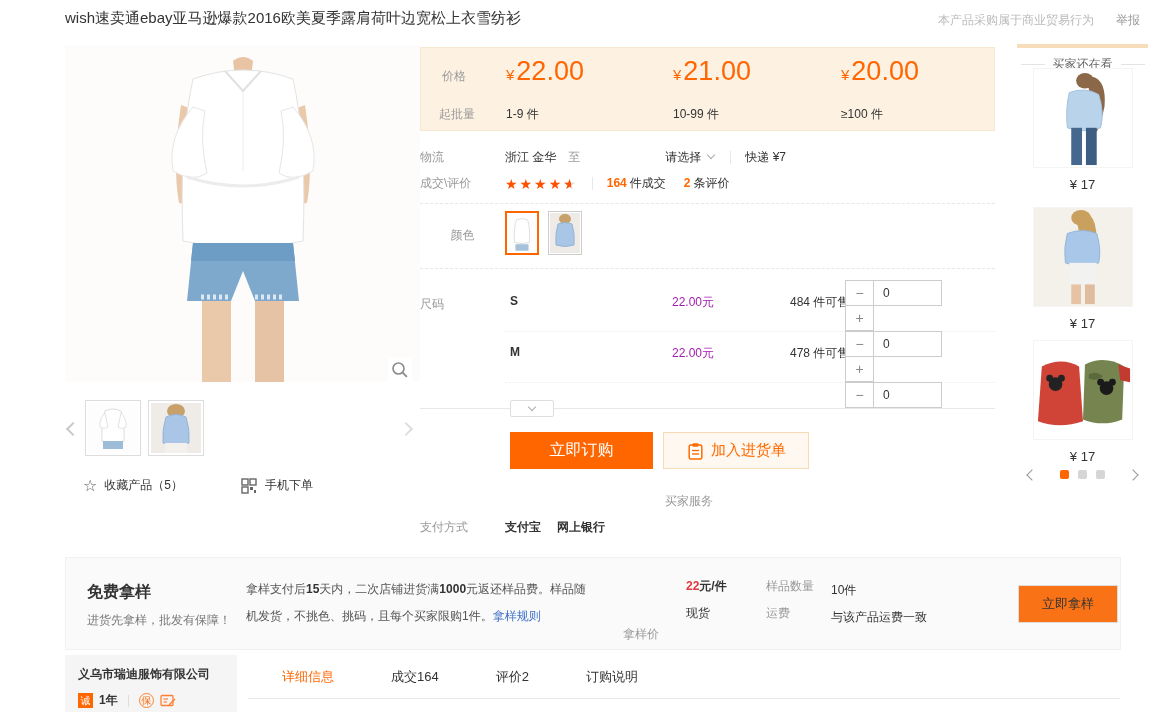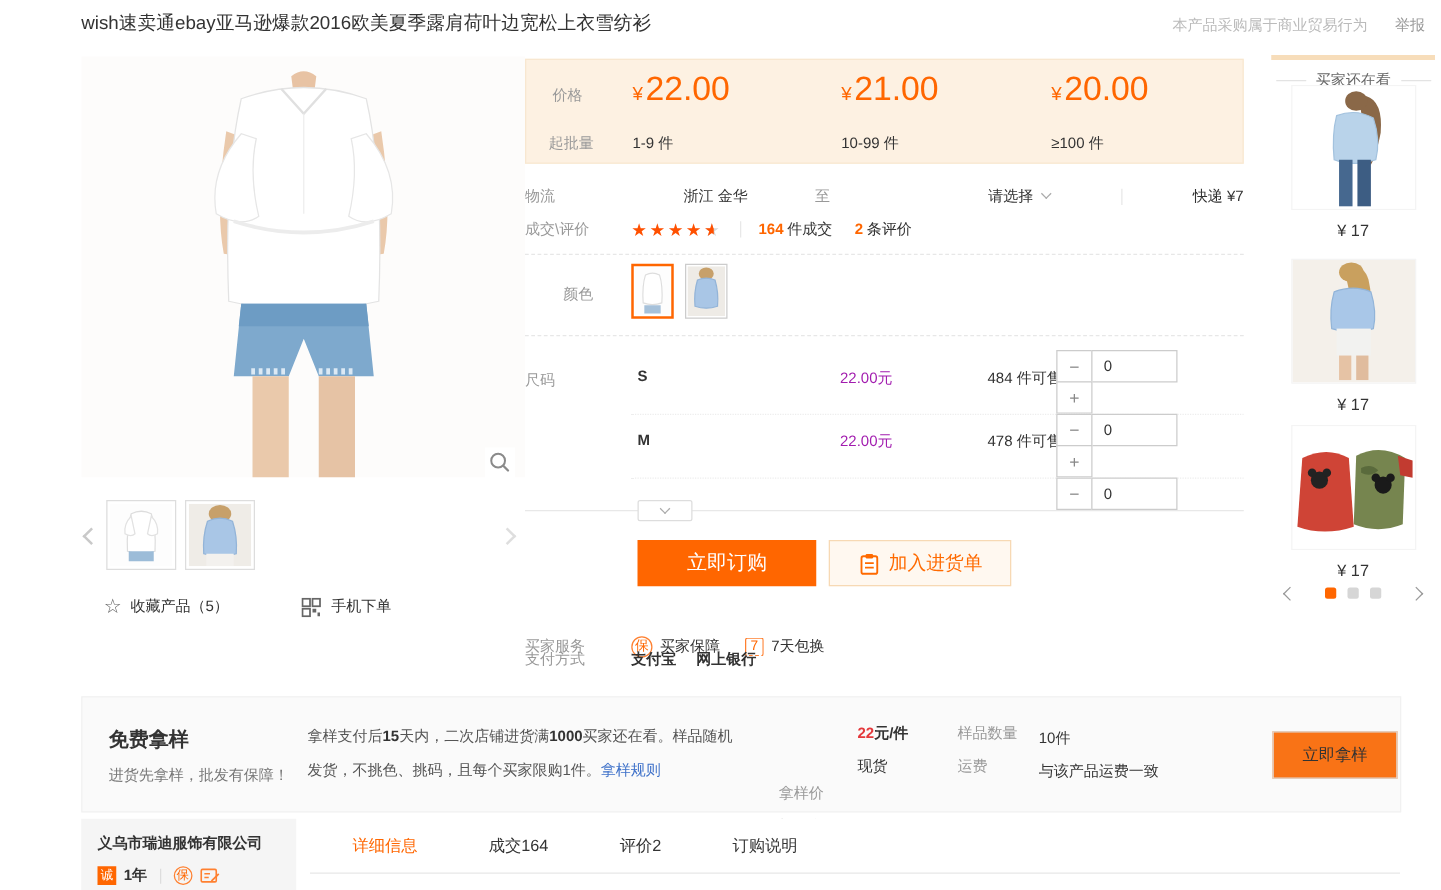--- a/index.html
+++ b/index.html
@@ -33,21 +33,21 @@
   .price-box .lbl-price { position:absolute; left:21px; top:20px; }
   .price-box .lbl-moq { position:absolute; left:18px; top:58px;text-align:right; }
   .tier { position:absolute; top:8px; }
   .tier .cur { color:#ff6600; font-size:15px; margin-right:2px; }
   .tier .amt { color:#ff6600; font-size:27px; }
   .tier .moq { position:absolute; top:50px; left:0; color:#333; white-space:nowrap; }
   .tier0 { left:85px; } .tier1 { left:252px; } .tier2 { left:420px; }
 
   .d-row { position:absolute; left:0; width:575px; display:flex; align-items:center; }
   .d-row .lbl { width:85px; flex:0 0 85px; }
-  .row-logistics { top:104px;justify-content:space-between; }
+  .row-logistics { top:104px; }
   .row-deals { top:130px; }
   .caret { display:inline-block; width:6px; height:6px; border-right:1px solid #aaa; border-bottom:1px solid #aaa; transform:rotate(45deg); margin:0 2px 3px 7px; }
   .vsep { display:inline-block; width:1px; height:13px; background:#e8e8e8; margin:0 14px; vertical-align:middle; }
   .dd { cursor:pointer; color:#333; }
   .stars { letter-spacing:2px; font-size:14px; line-height:1; }
   .stars .full { color:#ff5000; }
   .half-wrap { position:relative; display:inline-block; }
   .half-gray { color:#d8d8d8; }
   .half-orange { position:absolute; left:0; top:0; width:55%; overflow:hidden; color:#ff5000; }
   .cnt { color:#ff6600; font-weight:bold; margin-right:3px; }
@@ -74,21 +74,21 @@
   .qty-input { position:absolute; left:28px; top:0; width:69px; height:26px; border:1px solid #ccc; font-size:12px; color:#333; padding-left:9px; font-family:inherit; }
   .size-sep { position:absolute; left:85px; width:490px; border-top:1px dotted #ededed; }
 
   .solid-div { position:absolute; left:0; top:363px; width:575px; border-top:1px solid #e8e8e8; }
   .expand-btn { position:absolute; left:90px; top:355px; width:44px; height:17px; background:#fff; border:1px solid #ddd; border-radius:2px; display:flex; align-items:center; justify-content:center; cursor:pointer; z-index:2; }
   .expand-btn .car { width:6px; height:6px; border-right:1px solid #aaa; border-bottom:1px solid #aaa; transform:rotate(45deg); margin-top:-3px; }
 
   .btn-order { position:absolute; left:90px; top:387px; width:143px; height:37px; background:#ff6600; color:#fff; font-size:16px; border:none; cursor:pointer; font-family:inherit; }
   .btn-cart { position:absolute; left:243px; top:387px; width:146px; height:37px; background:#fff8f0; color:#ff6a00; font-size:15px; border:1px solid #f7d9b4; cursor:pointer; display:flex; align-items:center; justify-content:center; gap:7px; font-family:inherit; }
 
-  .row-services { top:464px; }
+  .row-services { top:448px;flex-direction:column; }
   .row-payment { top:474px; }
   .svc { display:flex; align-items:center; gap:6px; margin-right:20px; cursor:pointer; color:#333; }
   .badge-bao { display:inline-block; width:17px; height:17px; border:1px solid #ff8030; border-radius:50%; color:#ff6600; font-size:11px; line-height:15px; text-align:center; }
   .badge-7 { display:inline-block; width:15px; height:15px; border:1px solid #ff8030; border-radius:2px; color:#ff6600; font-size:11px; line-height:13px; text-align:center; border-bottom-style:dashed; }
   .pay-m { color:#333; font-weight:bold; margin-right:16px; }
 
   
   .sidebar { position:absolute; left:1012px; top:44px; width:141px; height:500px; }
   .side-strip { position:absolute; left:5px; top:0; width:131px; height:4px; background:#f7ddba; }
   .side-title { position:absolute; left:0; top:12px; width:141px; display:flex; align-items:center; justify-content:center; gap:8px; font-size:12px; color:#666; }
@@ -398,21 +398,21 @@
       <span class="dot"></span>
       <span class="gap"></span>
       <span class="pag-chev pag-right"></span>
     </div>
   </aside>
 
   <section class="sample">
     <div class="smp-title">免费拿样</div>
     <div class="smp-sub">进货先拿样，批发有保障！</div>
     <div class="smp-desc">
-      <span>拿样支付后</span><b>15</b><span>天内，二次店铺进货满</span><b>1000</b><span>买家还在看。样品</span><span>随机发货，不挑色、挑码，且每个买家限购1件。</span><span class="smp-link">拿样规则</span>
+      <span>拿样支付后</span><b>15</b><span>天内，二次店铺进货满</span><b>1000</b><span>元返还样品费。样品</span><span>随机发货，不挑色、挑码，且每个买家限购1件。</span><span class="smp-link">拿样规则</span>
     </div>
     <span class="smp-lbl colA-l l1">拿样价</span>
     <span class="smp-val colA-v l1"><span class="smp-price-num">22</span><span class="smp-price-unit">元/件</span></span>
     <span class="smp-lbl colA-l l2">样品说明</span>
     <span class="smp-val colA-v l2">现货</span>
     <span class="smp-lbl colB-l l1">样品数量</span>
     <span class="smp-val colB-v l1">10件</span>
     <span class="smp-lbl colB-l l2">运费</span>
     <span class="smp-val colB-v l2">与该产品运费一致</span>
     <button class="btn-sample">立即拿样</button>

